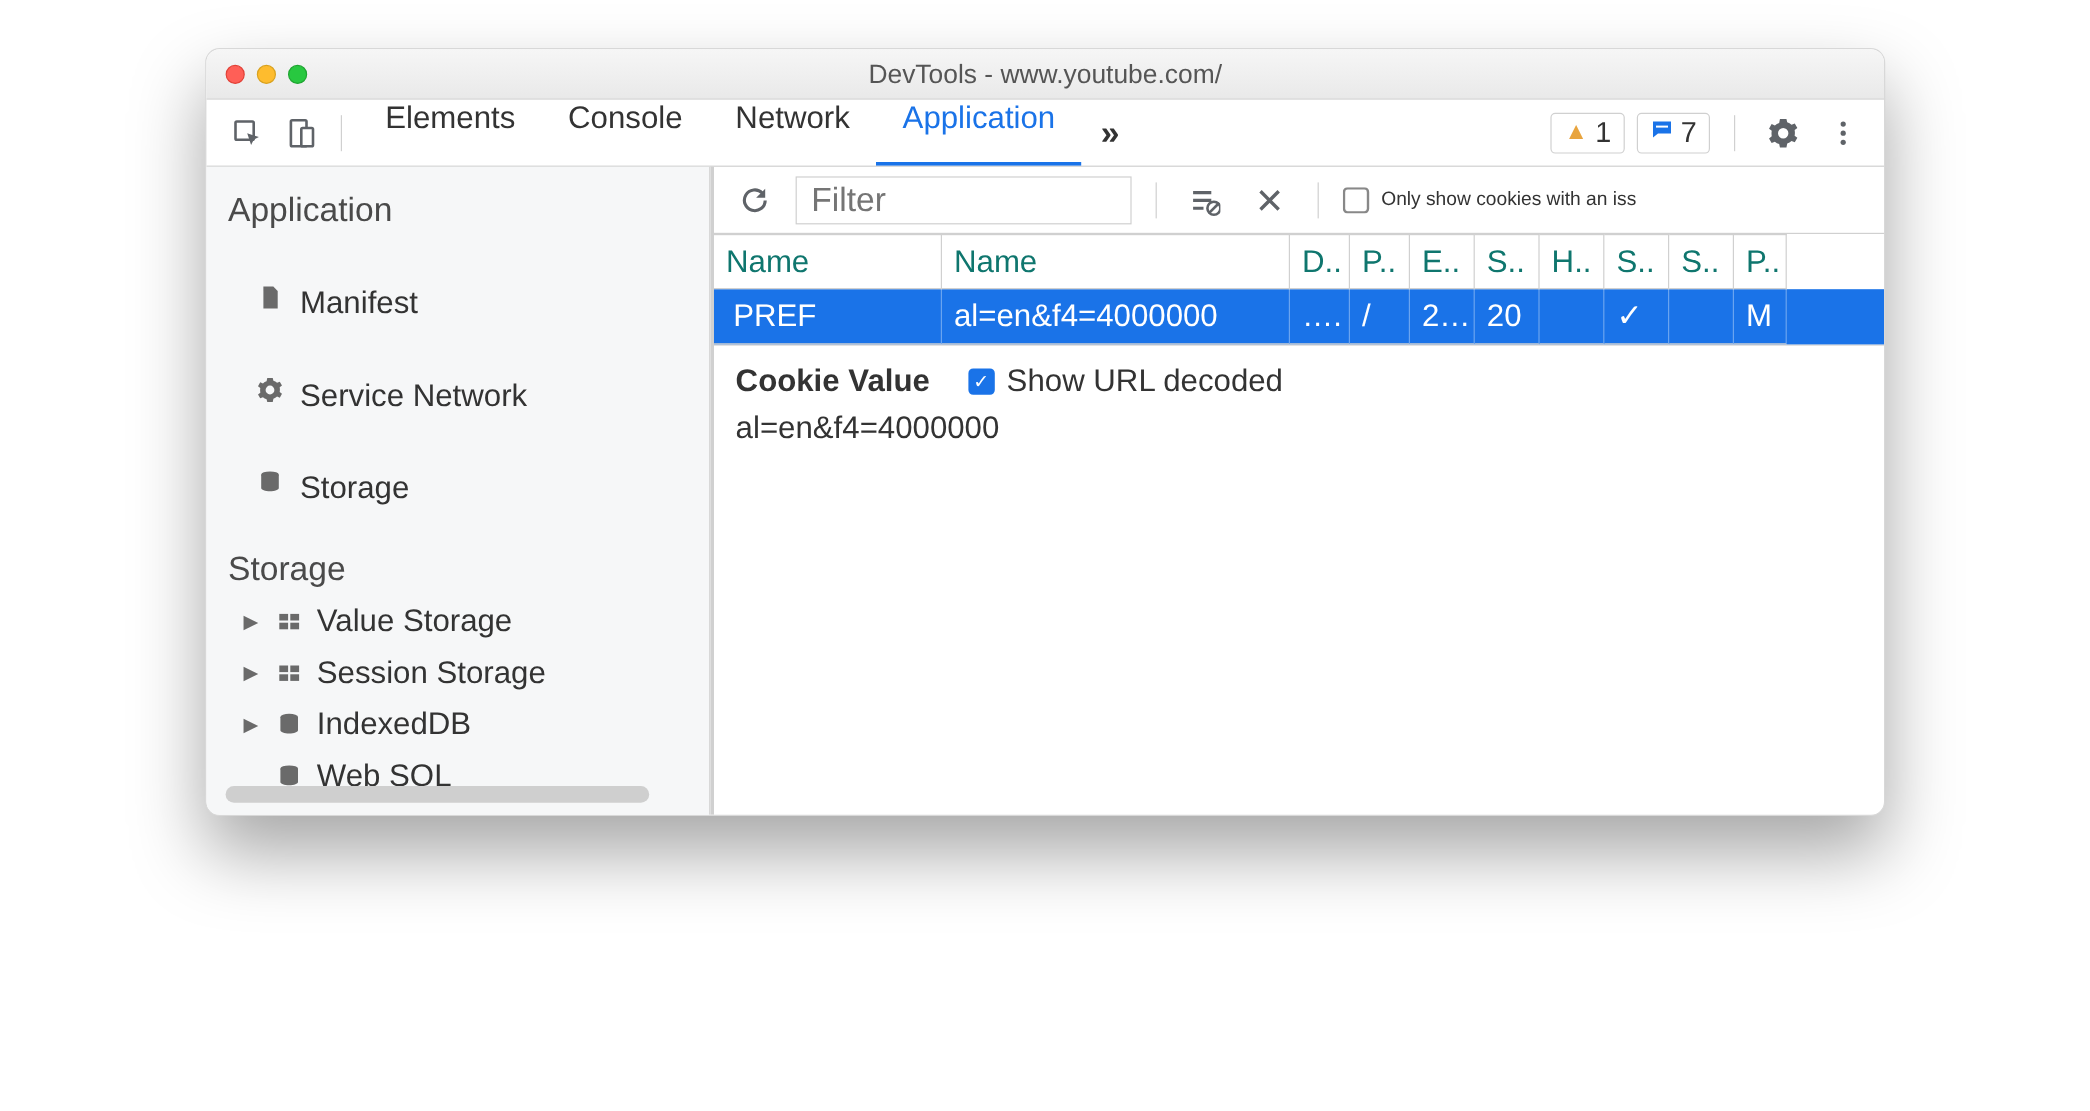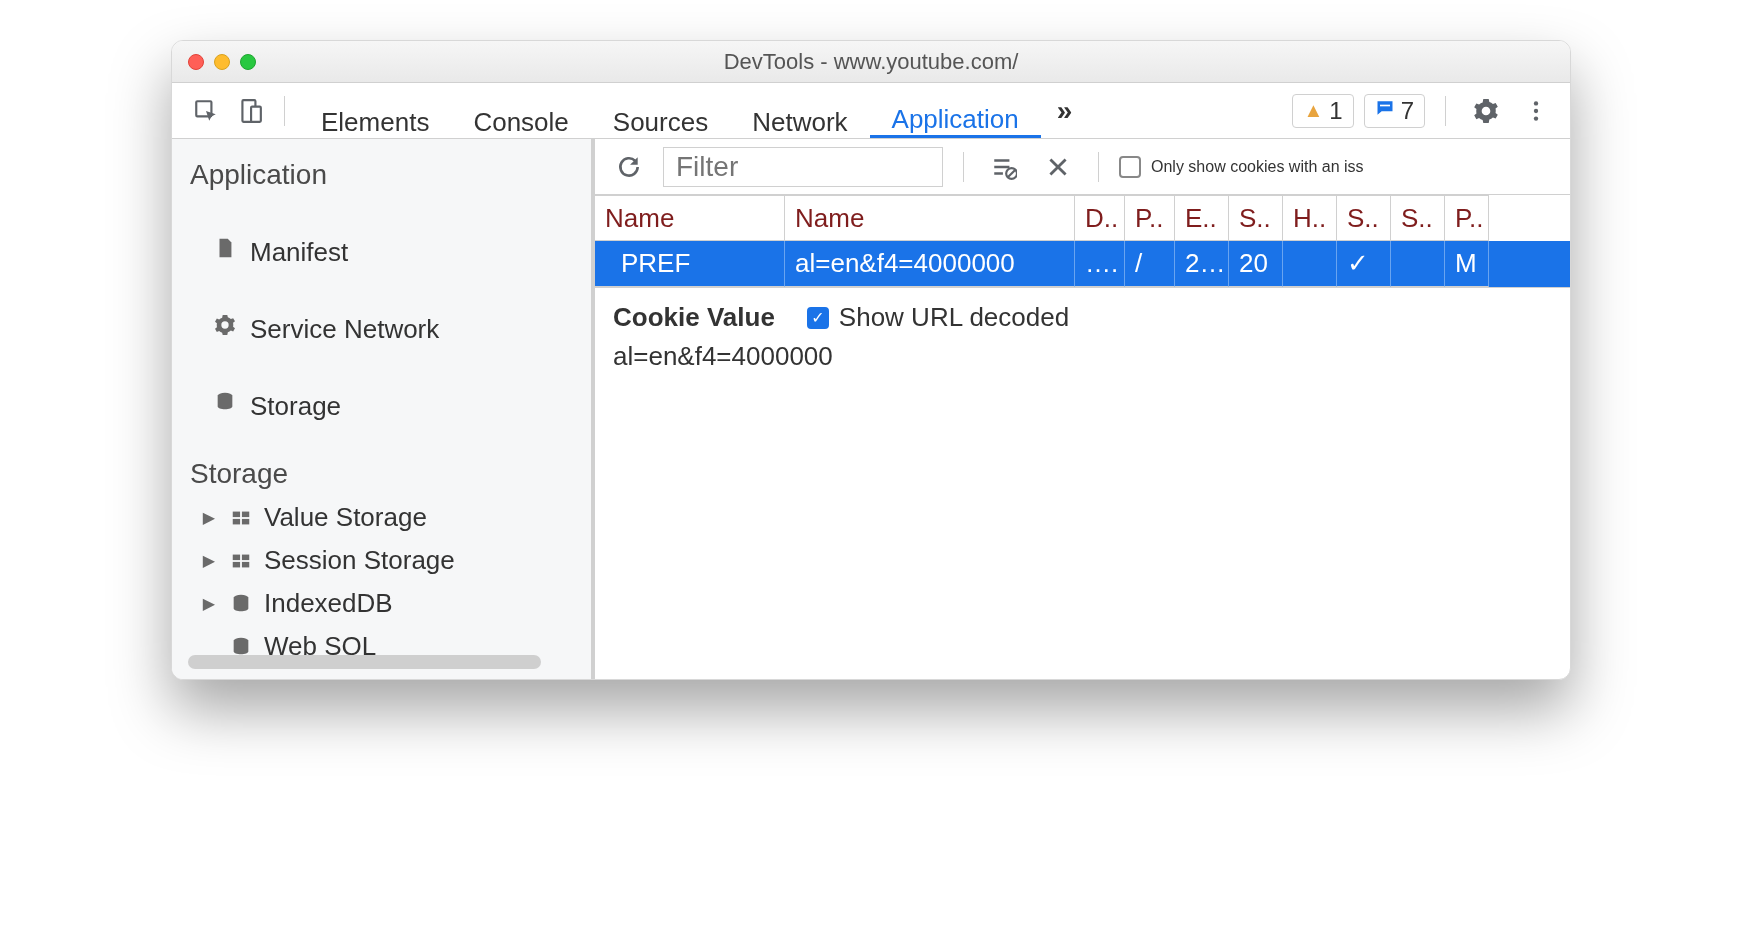--- a/index.html
+++ b/index.html
@@ -62,21 +62,21 @@
   .iconbtn {
     width:40px; height:40px;
     display:flex; align-items:center; justify-content:center;
     color:#5f6368;
   }
   .iconbtn svg { width:26px; height:26px; }
   .vsep { width:1px; height:30px; background:#d0d0d0; margin:0 10px; }
   .tabs { display:flex; gap:0; height:100%; align-items:stretch; }
   .tab {
     padding:0 22px;
-    display:flex; align-items:flex-end;
+    display:flex; align-items:flex-start;
     font-size:26px;
     color:#333;
     cursor:default;
   }
   .tab.active { color:#1a73e8; border-bottom:3px solid #1a73e8; }
   .more-tabs { padding:0 16px; display:flex; align-items:center; font-size:28px; color:#333; font-weight:bold;}
   .badges { margin-left:auto; display:flex; align-items:center; gap:10px; }
   .badge {
     display:flex; align-items:center; gap:6px;
     border:1px solid #d0d0d0; border-radius:4px;
@@ -147,21 +147,21 @@
     border-bottom:1px solid #d0d0d0;
   }
   .grow { display:flex; height:46px; }
   .gcell {
     border-right:1px solid #d0d0d0;
     padding:0 10px;
     display:flex; align-items:center;
     overflow:hidden; white-space:nowrap;
     font-size:26px;
   }
-  .ghead .gcell { color:#7f1d1d; border-bottom:1px solid #d0d0d0; border-top:1px solid #d0d0d0;}
+  .ghead .gcell { color:#0f766e; border-bottom:1px solid #d0d0d0; border-top:1px solid #d0d0d0;}
   .gbody .grow.selected { background:#1a73e8; color:#fff; }
   .gbody .grow.selected .gcell { border-right:1px solid rgba(255,255,255,.35); }
   .gbody .grow .gcell { border-bottom:1px solid #d0d0d0; }
   
   .detail { padding:14px 18px; font-size:26px; }
   .detail-row { display:flex; align-items:center; gap:32px; margin-bottom:8px;}
   .detail-row .lbl { font-weight:700; }
 </style>
 </head>
 <body>
@@ -191,23 +191,20 @@
       </svg>
     </div>
     <div class="vsep"></div>
 
     <div class="tabs">
       <div class="tab">
           <span>Elements</span>
         </div>
       <div class="tab">
           <span>Console</span>
-        </div>
-      <div class="tab">
-          <span>Sources</span>
         </div>
       <div class="tab">
           <span>Network</span>
         </div>
       <div class="tab active">
           <span>Application</span>
         </div>
       <div class="more-tabs">
           <span>»</span>
         </div>
@@ -374,21 +371,21 @@
             <div class="gcell" style="width: 50px;">P..</div>
             <div class="gcell" style="width: 54px;">E..</div>
             <div class="gcell" style="width: 54px;">S..</div>
             <div class="gcell" style="width: 54px;">H..</div>
             <div class="gcell" style="width: 54px;">S..</div>
             <div class="gcell" style="width: 54px;">S..</div>
             <div class="gcell" style="width: 44px;">P..</div>
           </div>
         <div class="gbody" id="gbody">
             <div class="grow selected">
-              <div class="gcell" style="width: 190px; padding-left: 26px; text-align: center;">PREF</div>
+              <div class="gcell" style="width: 190px; padding-left: 16px; text-align: center;">PREF</div>
               <div class="gcell" style="width: 290px;">al=en&amp;f4=4000000</div>
               <div class="gcell" style="width: 50px;">….</div>
               <div class="gcell" style="width: 50px;">/</div>
               <div class="gcell" style="width: 54px;">2…</div>
               <div class="gcell" style="width: 54px;">20</div>
               <div class="gcell" style="width: 54px;"></div>
               <div class="gcell" style="width: 54px;">✓</div>
               <div class="gcell" style="width: 54px;"></div>
               <div class="gcell" style="width: 44px;">M</div>
             </div>

